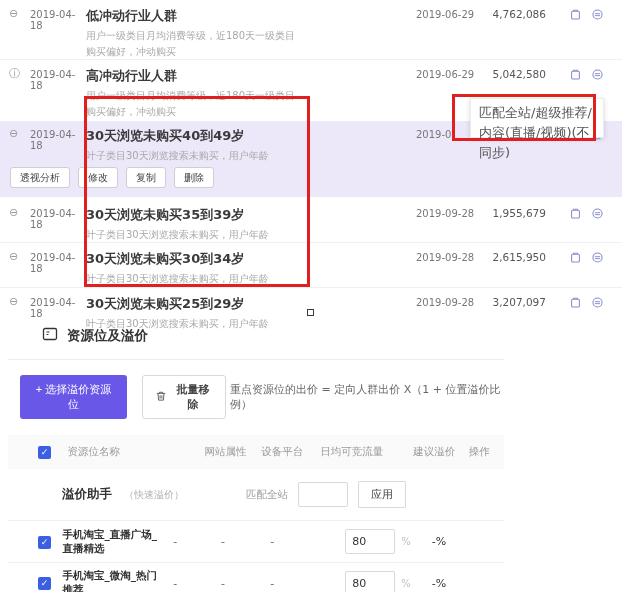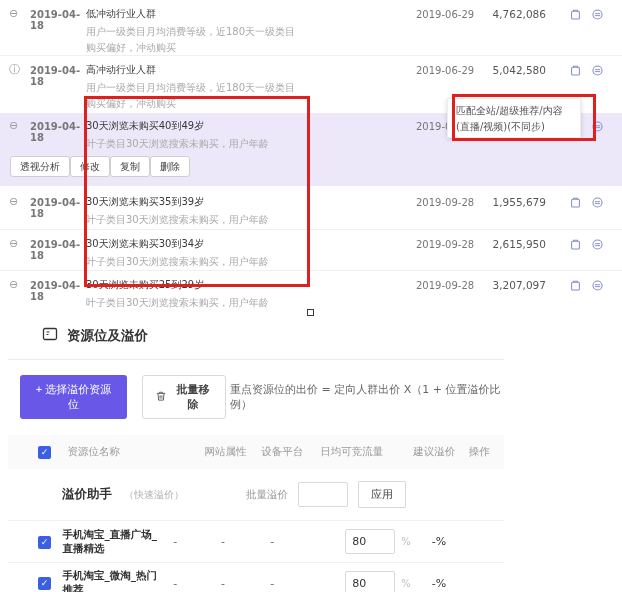--- a/index.html
+++ b/index.html
@@ -16,45 +16,45 @@
   .crowd-table { width: 622px; }
   .crowd-row {
     display: flex;
     align-items: flex-start;
     padding-top: 7px;
     min-height: 41px;
   }
   .crowd-row.tall { min-height: 50px; }
   .crowd-row.sep { border-top: 1px solid #f0f0f0; }
   .cc-toggle { width: 30px; padding-left: 9px; font-size: 11px; color: #9a9a9a; line-height: 13px; }
-  .cc-date { width: 56px; font-size: 10px; color: #777; padding-top: 2px; font-weight: bold; }
+  .cc-date { width: 56px; font-size: 10px; color: #777; padding-top: 2px; }
   .cc-name { flex: 1; padding-right: 6px; }
-  .cc-name .title { font-size: 10px; font-weight: normal; color: #3a3a3a; margin-bottom: 3px; }
+  .cc-name .title { font-size: 13px; font-weight: bold; color: #3a3a3a; margin-bottom: 3px; }
   .cc-name .desc { font-size: 10px; color: #a9a9a9; line-height: 1.55; max-width: 214px; }
   .cc-date2 { width: 66px; font-size: 10px; color: #777; padding-top: 2px; }
   .cc-count { width: 64px; text-align: right; font-size: 10.5px; color: #555; padding-top: 1px; }
   .cc-icons { width: 76px; display: flex; justify-content: flex-end; gap: 9px; padding-right: 18px; padding-top: 1px; }
   .cc-icons svg { display: block; }
 
   .highlight-block { background: #ece7f9; margin: 2px 0; }
   .highlight-block .crowd-row { padding-top: 6px; min-height: 40px; }
 
-  .action-row { display: flex; padding: 3px 0 9px 10px; }
+  .action-row { display: flex; gap: 8px; padding: 3px 0 9px 10px; }
   .action-btn {
     font-size: 10px; color: #444; background: #fff;
     border: 1px solid #cfcfcf; border-radius: 3px;
     padding: 3px 9px; cursor: pointer; line-height: 1.3;
   }
 
   
   .tooltip {
-    position: absolute; left: 447px; top: 98px; width: 134px; height: 40px;
+    position: absolute; left: 470px; top: 98px; width: 134px; height: 40px;
     background: #fff; border: 1px solid #ededed;
     box-shadow: 0 1px 5px rgba(0,0,0,0.15);
-    padding: 4px 8px; font-size: 10px; color: #555; line-height: 1.55;
+    padding: 4px 8px; font-size: 13px; color: #555; line-height: 1.55;
     z-index: 5;
   }
   .red-box { position: absolute; border: 3px solid #e01f1f; z-index: 6; pointer-events: none; }
   .red-box.box-left { left: 84px; top: 96px; width: 226px; height: 191px; }
   .red-box.box-right { left: 452px; top: 94px; width: 144px; height: 47px; }
 
   .mini-square { position: absolute; left: 307px; top: 309px; width: 7px; height: 7px; border: 1px solid #3a3a3a; }
 
   
   .resource-section { position: absolute; left: 8px; top: 326px; width: 496px; }
@@ -321,21 +321,21 @@
     <span class="col-suggest">建议溢价</span>
     <span class="col-ops">操作</span>
   </div>
 
   <div class="helper-row">
     <div class="helper-left">
       <span class="helper-title">溢价助手</span>
       <span class="helper-sub">（快速溢价）</span>
     </div>
     <div class="helper-right">
-      <span class="bulk-label">批量溢价</span>
+      <span class="bulk-label">匹配全站</span>
       <input class="text-input" type="text" value="" style="">
       <button class="btn-apply">应用</button>
     </div>
   </div>
 
   <div class="rs-row">
     <span class="col-check"><span class="cbx">✓</span></span>
     <span class="col-name">手机淘宝_直播广场_直播精选</span>
     <span class="col-site dash">-</span>
     <span class="col-device dash">-</span>

